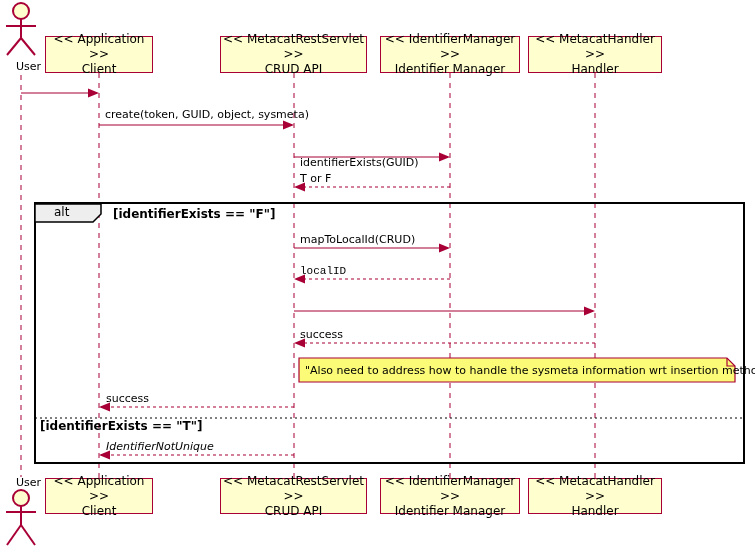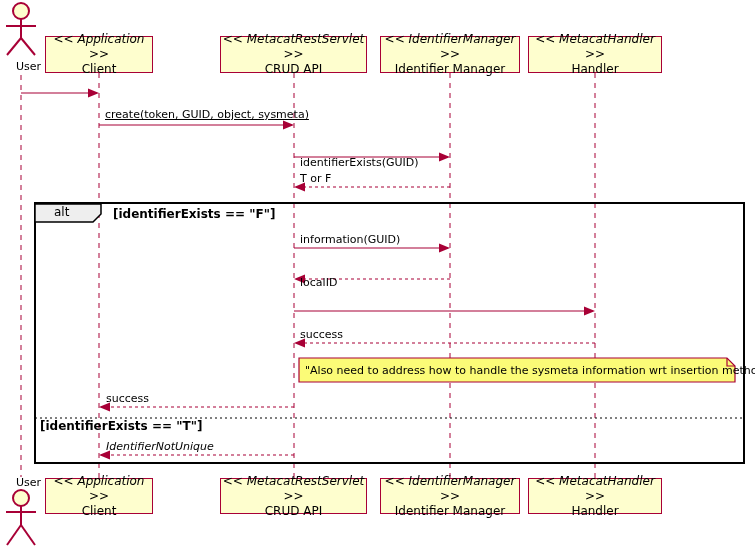--- a/index.html
+++ b/index.html
@@ -7,21 +7,21 @@
     position:relative;width:755px;height:553px;background:#ffffff;overflow:hidden;
     font-family:"DejaVu Sans","Liberation Sans",sans-serif;color:#000;
   }
   #gfx{position:absolute;left:0;top:0;z-index:1;}
   .participant{
     position:absolute;z-index:2;box-sizing:border-box;
     background:#FEFECE;border:1.6px solid #A80036;
     display:flex;flex-direction:column;align-items:center;justify-content:center;
     text-align:center;line-height:15px;font-size:12px;
   }
-  .stereotype{font-style:italic;}
+  .stereotype{}
   .pname{}
   .msg-label{
     position:absolute;z-index:2;font-size:11px;white-space:nowrap;line-height:12px;
   }
   .actor-label{
     position:absolute;z-index:2;font-size:11px;text-align:right;width:40px;line-height:12px;
   }
   .guard{
     position:absolute;z-index:3;font-size:12px;font-weight:bold;white-space:nowrap;line-height:13px;
   }
@@ -136,25 +136,25 @@
   </div>
   <div class="participant" style="left:380px;top:478px;width:140px;height:36px;">
     <div class="stereotype">&lt;&lt; IdentifierManager &gt;&gt;</div>
     <div class="pname">Identifier Manager</div>
   </div>
   <div class="participant" style="left:528px;top:478px;width:134px;height:36px;">
     <div class="stereotype">&lt;&lt; MetacatHandler &gt;&gt;</div>
     <div class="pname">Handler</div>
   </div>
 
-  <div class="msg-label" style="left:105px;top:109px;text-decoration:underline;">create(token, GUID, object, sysmeta)</div>
+  <div class="msg-label" style="left:105px;top:109px;">create(token, GUID, object, sysmeta)</div>
   <div class="msg-label" style="left:300px;top:157px;">identifierExists(GUID)</div>
   <div class="msg-label" style="left:300px;top:173px;">T or F</div>
-  <div class="msg-label" style="left:300px;top:234px;">information(GUID)</div>
-  <div class="msg-label" style="left:300px;top:277px;">localID</div>
+  <div class="msg-label" style="left:300px;top:234px;">mapToLocalId(CRUD)</div>
+  <div class="msg-label" style="left:300px;top:265px;font-family:Liberation Mono, monospace;">localID</div>
   <div class="msg-label" style="left:300px;top:329px;">success</div>
   <div class="msg-label" style="left:106px;top:393px;">success</div>
   <div class="msg-label" style="left:106px;top:441px;font-style:italic;">IdentifierNotUnique</div>
 
   <div class="operator" style="left:54px;top:206px;">alt</div>
   <div class="guard" style="left:113px;top:208px;">[identifierExists == "F"]</div>
   <div class="guard" style="left:40px;top:420px;">[identifierExists == "T"]</div>
 
   <div class="note-text" style="left:305px;top:364px;">"Also need to address how to handle the sysmeta information wrt insertion methods"</div>
 

